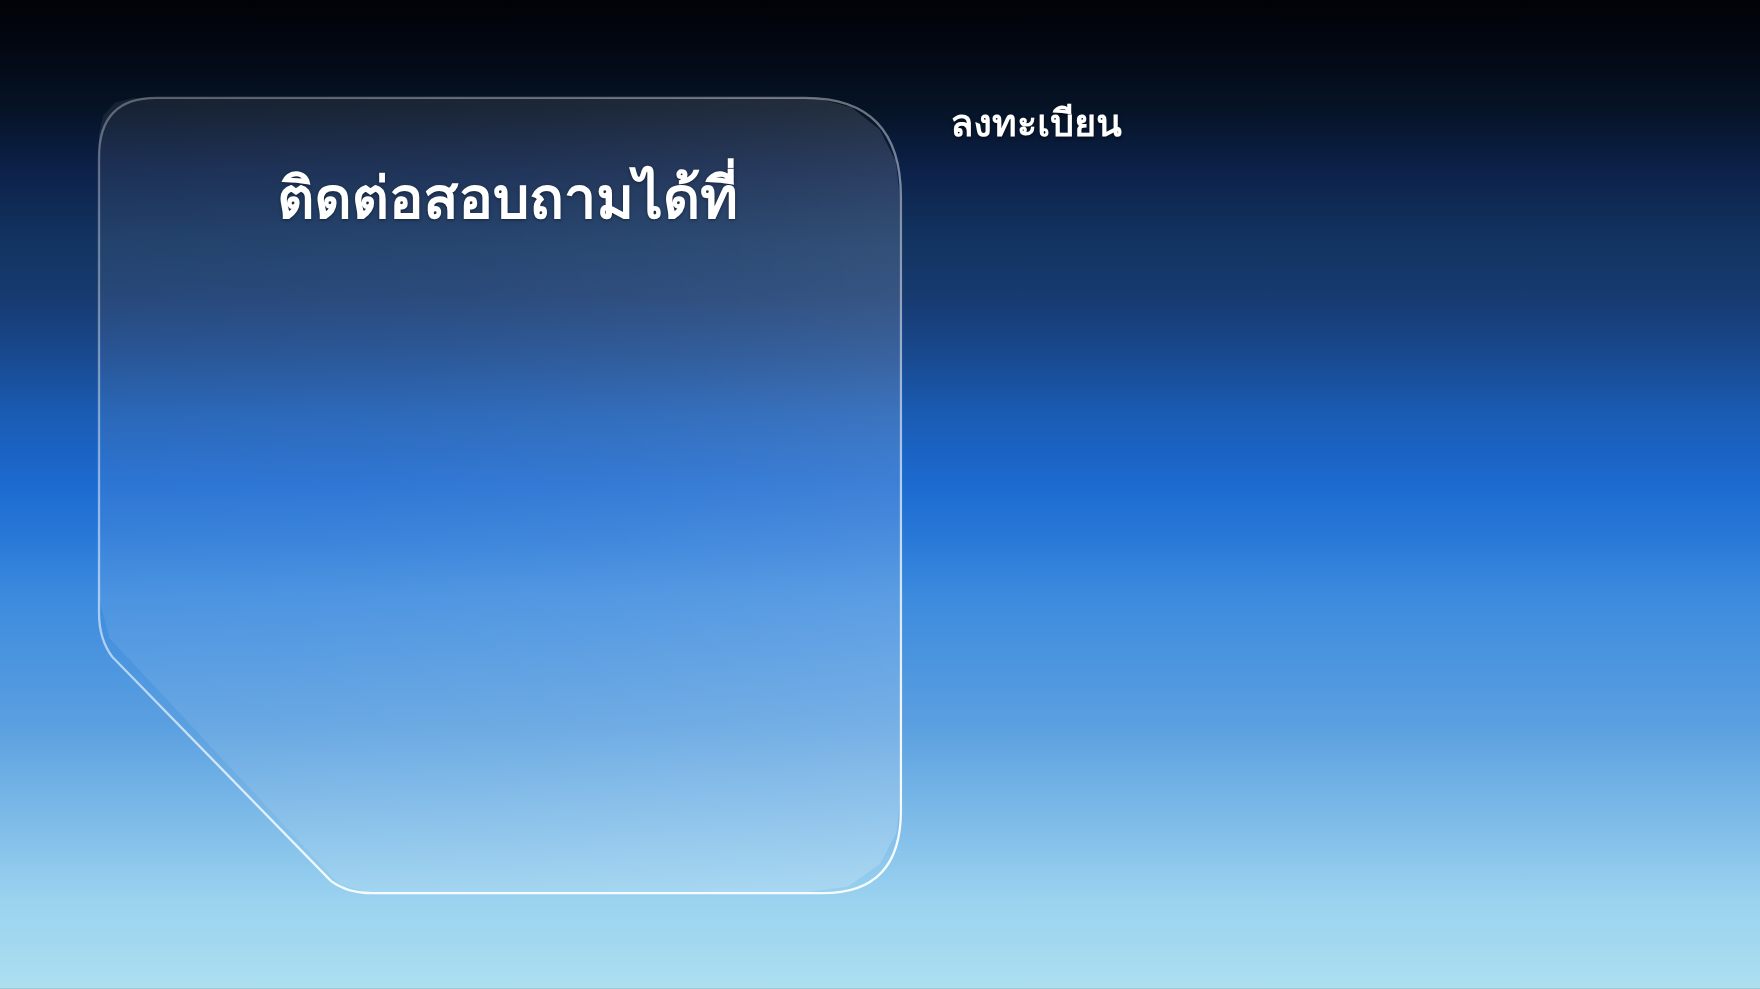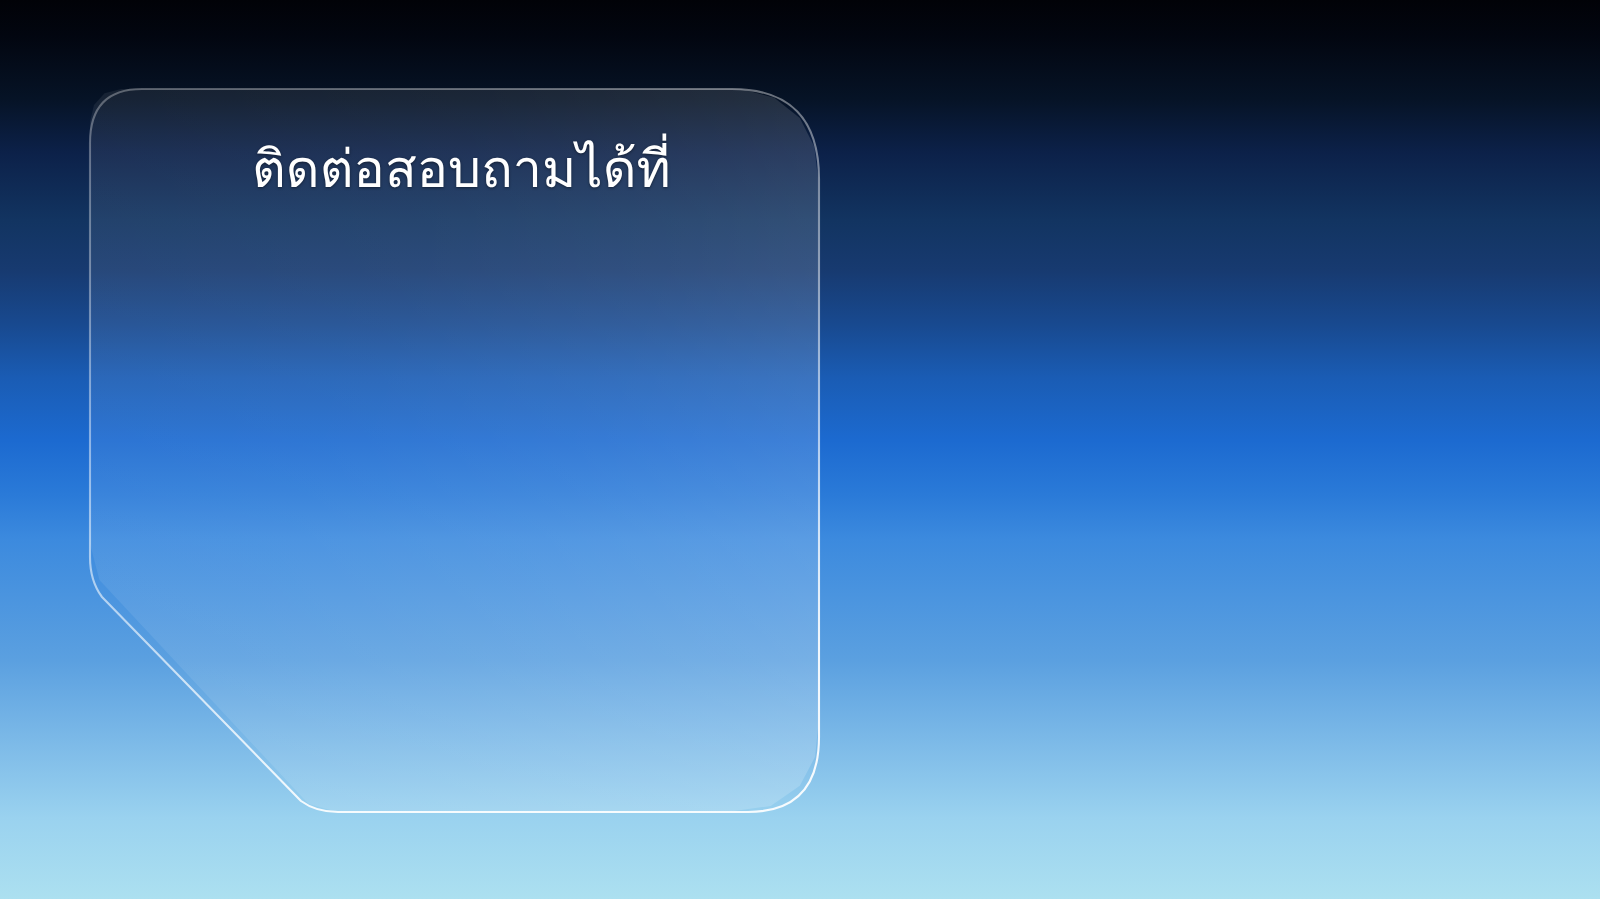--- a/index.html
+++ b/index.html
@@ -78,24 +78,24 @@
     top: 87px;
     width: 733px;
     height: 727px;
     pointer-events: none;
   }
 
   
   .card-heading {
     position: absolute;
     left: 252px;
-    top: 139px;
+    top: 151px;
     font-size: 52px;
     line-height: 1.18;
-    font-weight: 400;
+    font-weight: 700;
     color: #ffffff;
     letter-spacing: 0.1px;
     white-space: nowrap;
     text-shadow: 0 1px 3px rgba(0,0,0,0.45);
   }
 
   .register-label {
     position: absolute;
     left: 864px;
     top: 92px;
@@ -133,14 +133,15 @@
         Q 228,725 250,725
         L 660,725
         Q 731,725 731,650
         L 731,92
         Q 731,2 644,2
         Z" fill="none" stroke="url(#edgeGrad)" stroke-width="2.1" stroke-linejoin="round"></path>
   </svg>
 
   <div class="card-heading">ติดต่อสอบถามได้ที่</div>
 
+  <div class="register-label">ลงทะเบียน</div>
 
 </div>
 
 </body></html>

